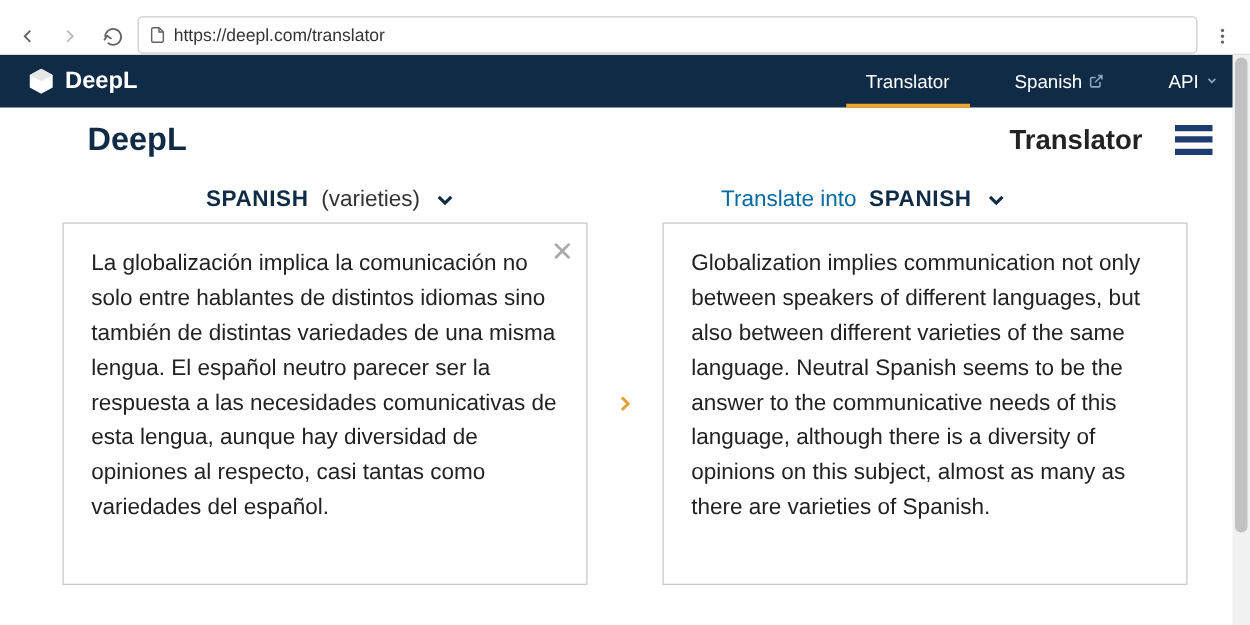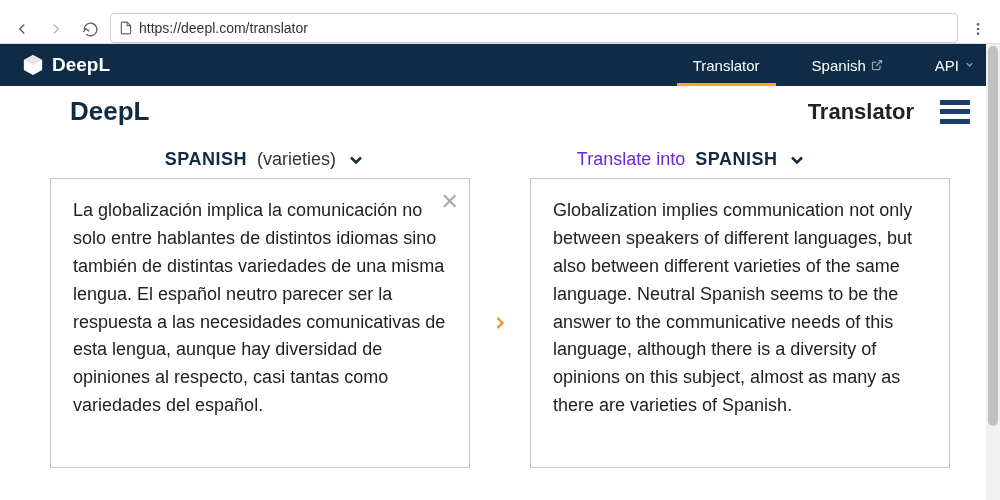--- a/index.html
+++ b/index.html
@@ -23,21 +23,21 @@
   .sub-right { display:flex; align-items:center; gap:26px; }
   .sub-title { font-size:22px; font-weight:600; color:#222; }
   .hamburger { width:30px; height:24px; cursor:pointer; display:flex; flex-direction:column; justify-content:space-between; }
   .hamburger span { height:5px; background:#1d3d70; width:100%; }
   .lang-row { display:flex; padding: 18px 30px 8px 50px; }
   .lang-col { width:460px; display:flex; justify-content:center; align-items:center; gap:10px; font-size:18px; }
   .lang-col.right { justify-content:flex-start; padding-left:40px; }
   .lang-label { color:#0f2b46; font-weight:700; letter-spacing:0.5px; }
   .detected { color:#333; font-weight:400; }
   .chev { color:#0f2b46; cursor:pointer; }
-  .prefix { color:#6d28d9; }
+  .prefix { color:#0369a1; }
   .panels { display:flex; align-items:stretch; padding: 0 30px 0 50px; gap:0; }
   .panel { width:420px; border:1px solid #c8c8c8; padding:18px 22px 22px 22px; font-size:18px; line-height:1.55; color:#222; position:relative; min-height:290px; }
   .panel .close { position:absolute; top:6px; right:10px; font-size:22px; color:#aaa; cursor:pointer; font-weight:300; }
   .arrow-col { width:60px; display:flex; align-items:center; justify-content:center; }
   .arrow { color:#e6a13a; font-size:30px; cursor:pointer; }
   .scrollbar { position:absolute; right:0; top:44px; bottom:0; width:14px; background:#f1f1f1; }
   .scrollbar-thumb { position:absolute; left:2px; right:2px; top:2px; height:380px; background:#c1c1c1; border-radius:6px; }
   svg { display:block; }
 </style>
 </head>

